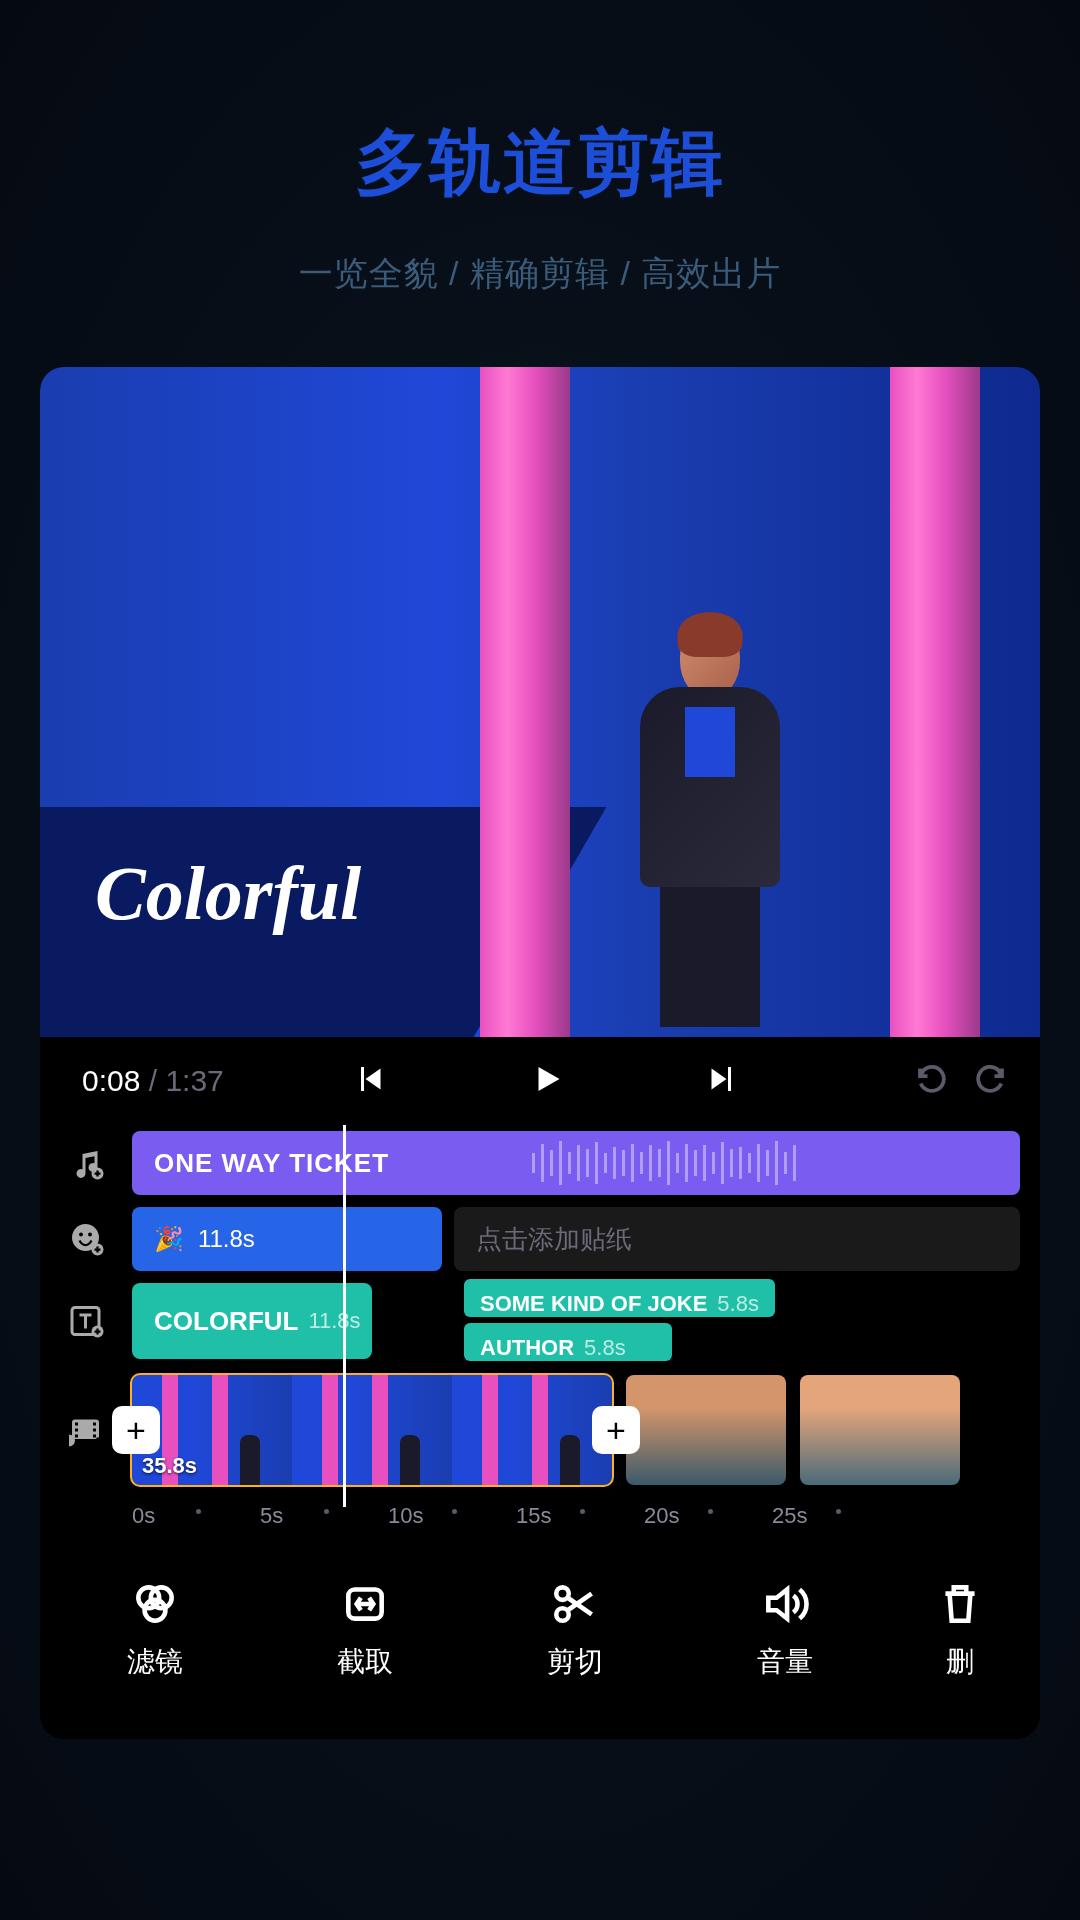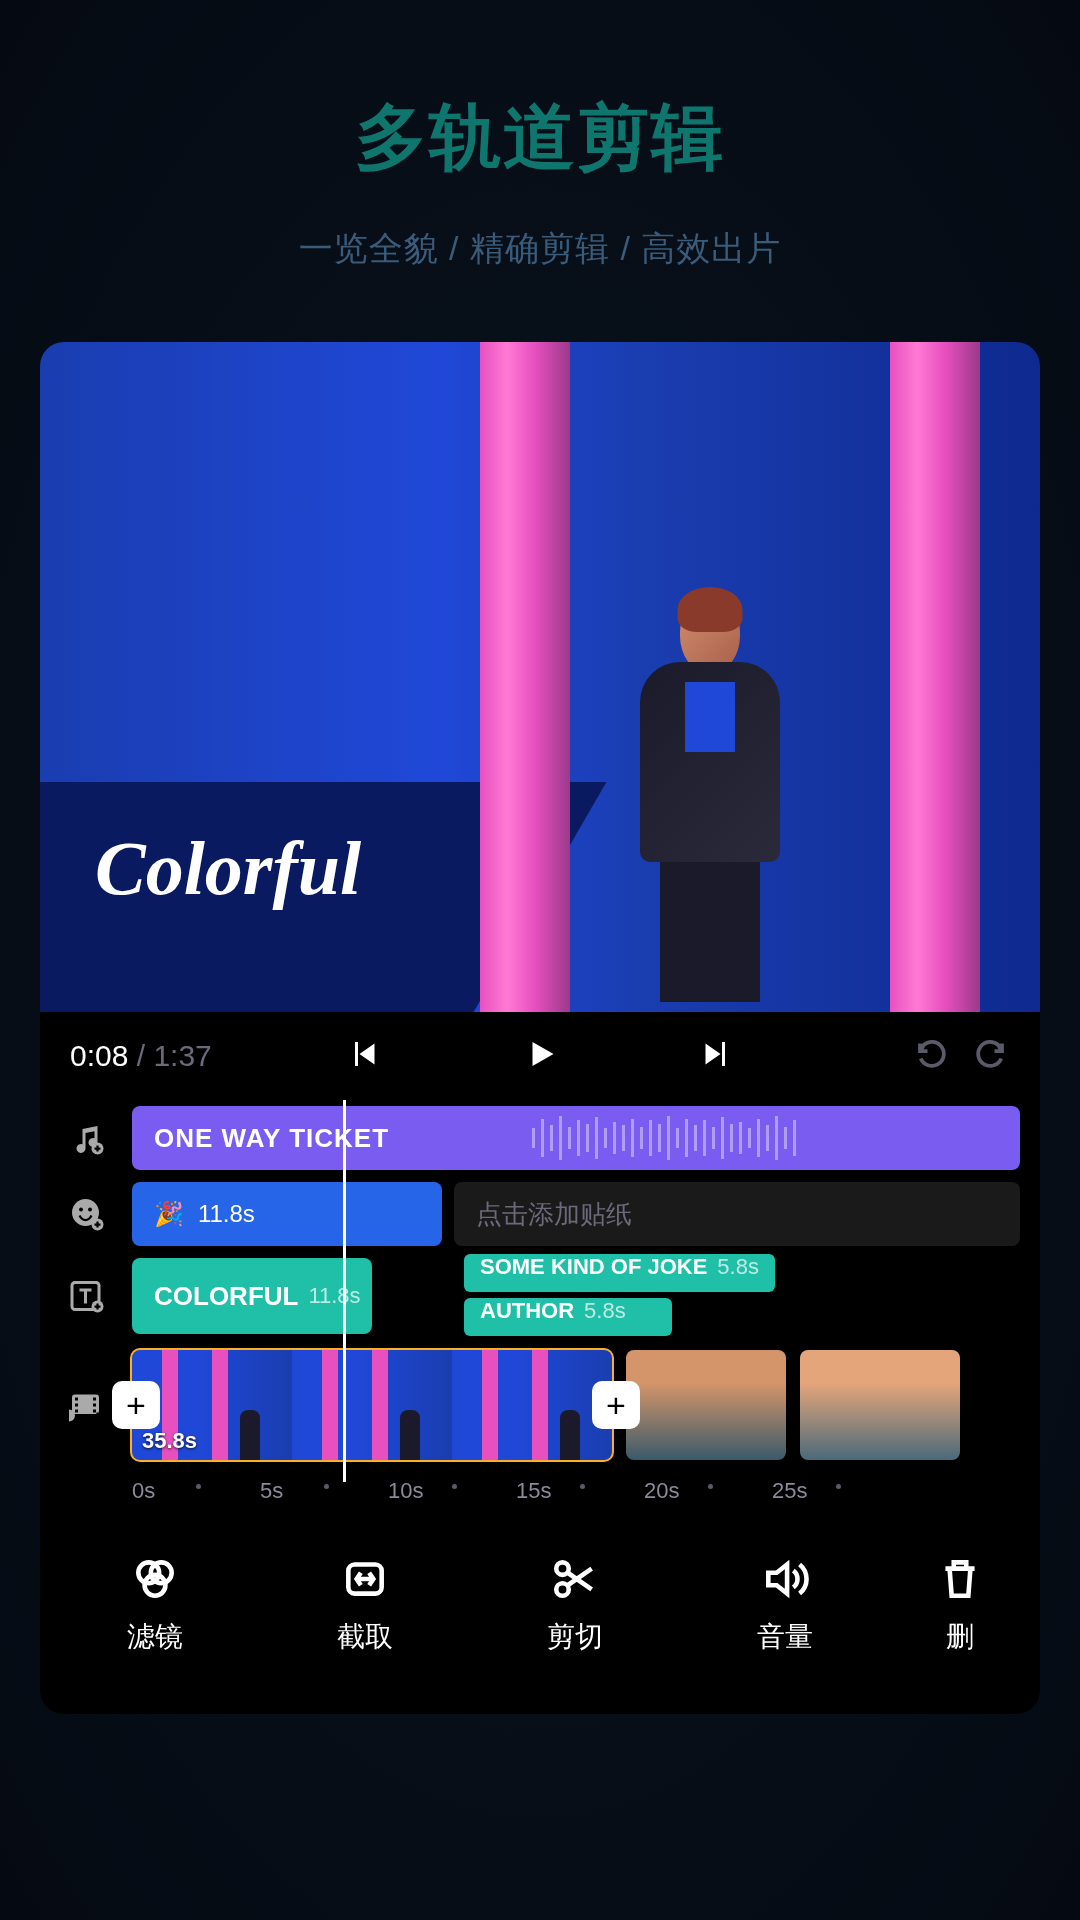--- a/index.html
+++ b/index.html
@@ -14,22 +14,22 @@
 .wrap {
   width: 1080px;
   height: 1920px;
   display: flex;
   flex-direction: column;
   align-items: center;
 }
 .title {
   font-size: 72px;
   font-weight: 700;
-  color: #0f766e;
-  margin-top: 90px;
+  color: #1d4ed8;
+  margin-top: 115px;
   letter-spacing: 2px;
 }
 .subtitle {
   font-size: 34px;
   color: #3a5b7a;
   margin-top: 40px;
   letter-spacing: 1px;
 }
 .editor {
   width: 1000px;
@@ -108,20 +108,21 @@
   font-size: 76px;
   font-style: italic;
   font-weight: 700;
   color: #fff;
 }
 .transport {
   display: flex;
   align-items: center;
   padding: 24px 30px;
   gap: 20px;
+  margin-left: 12px;
 }
 .time { font-size: 30px; color: #fff; }
 .time-dur { color: #6a6a7a; }
 .spacer { flex: 1; }
 .transport-btns {
   display: flex;
   gap: 140px;
   position: absolute;
   left: 50%;
   transform: translateX(-50%);
@@ -220,21 +221,21 @@
   top: -4px;
   display: flex;
   flex-direction: column;
   gap: 6px;
 }
 .text-mini {
   background: #1fbfa8;
   height: 38px;
   border-radius: 6px;
   display: flex;
-  align-items: flex-start;
+  align-items: flex-end;
   padding: 0 16px;
   color: #fff;
   font-size: 22px;
   font-weight: 700;
   gap: 10px;
   white-space: nowrap;
 }
 .video-track {
   display: flex;
   align-items: center;

